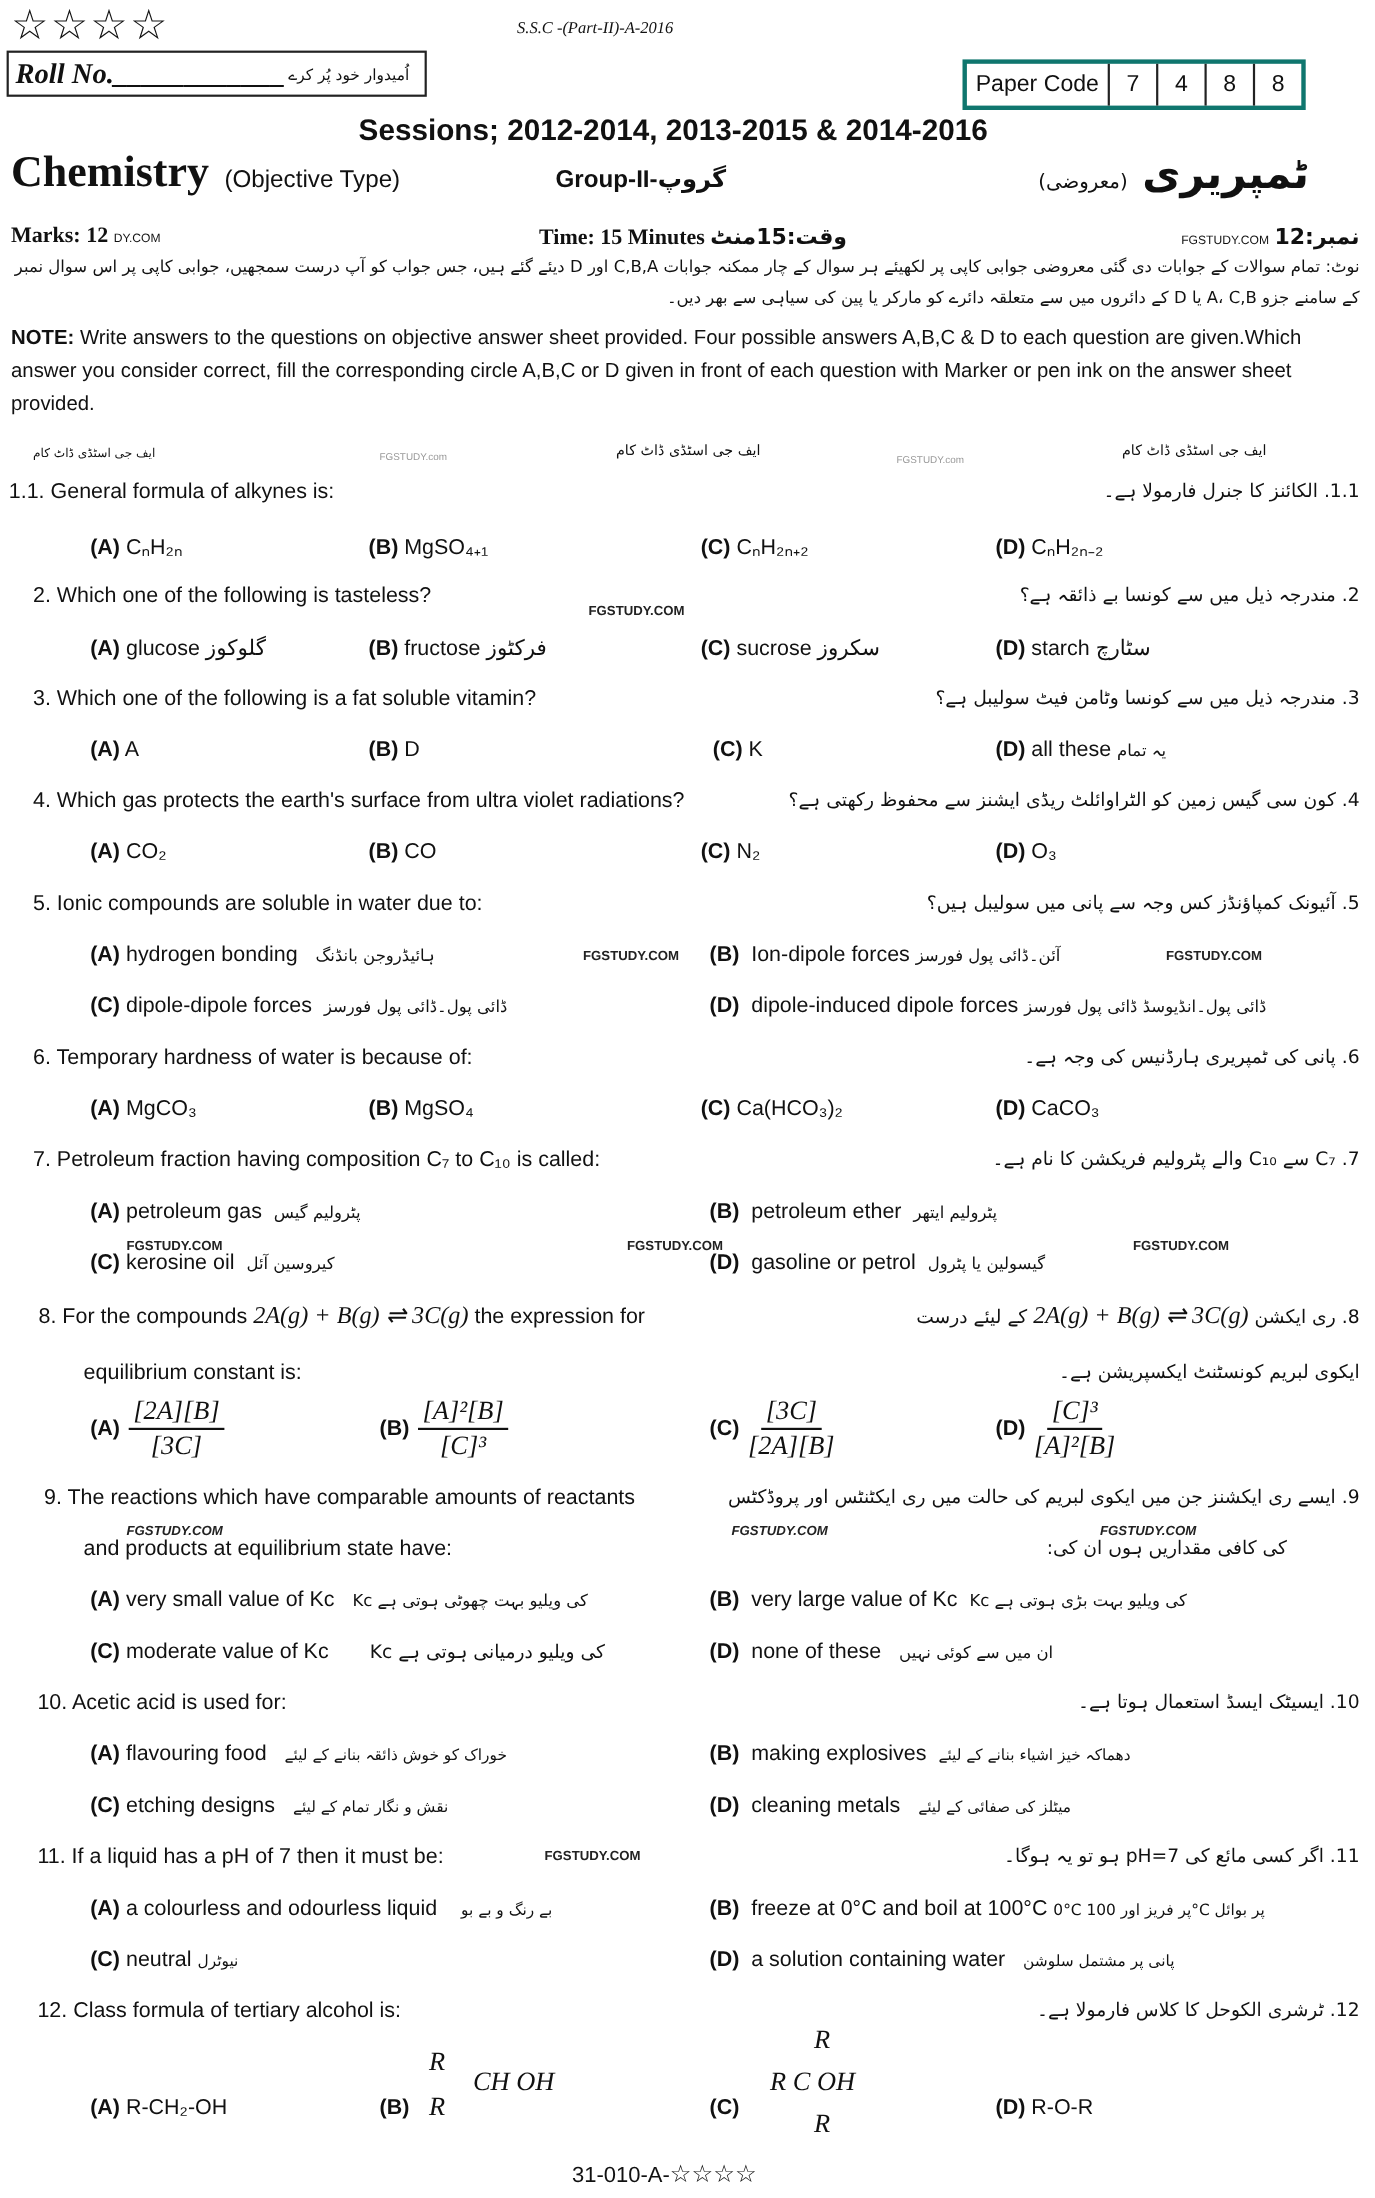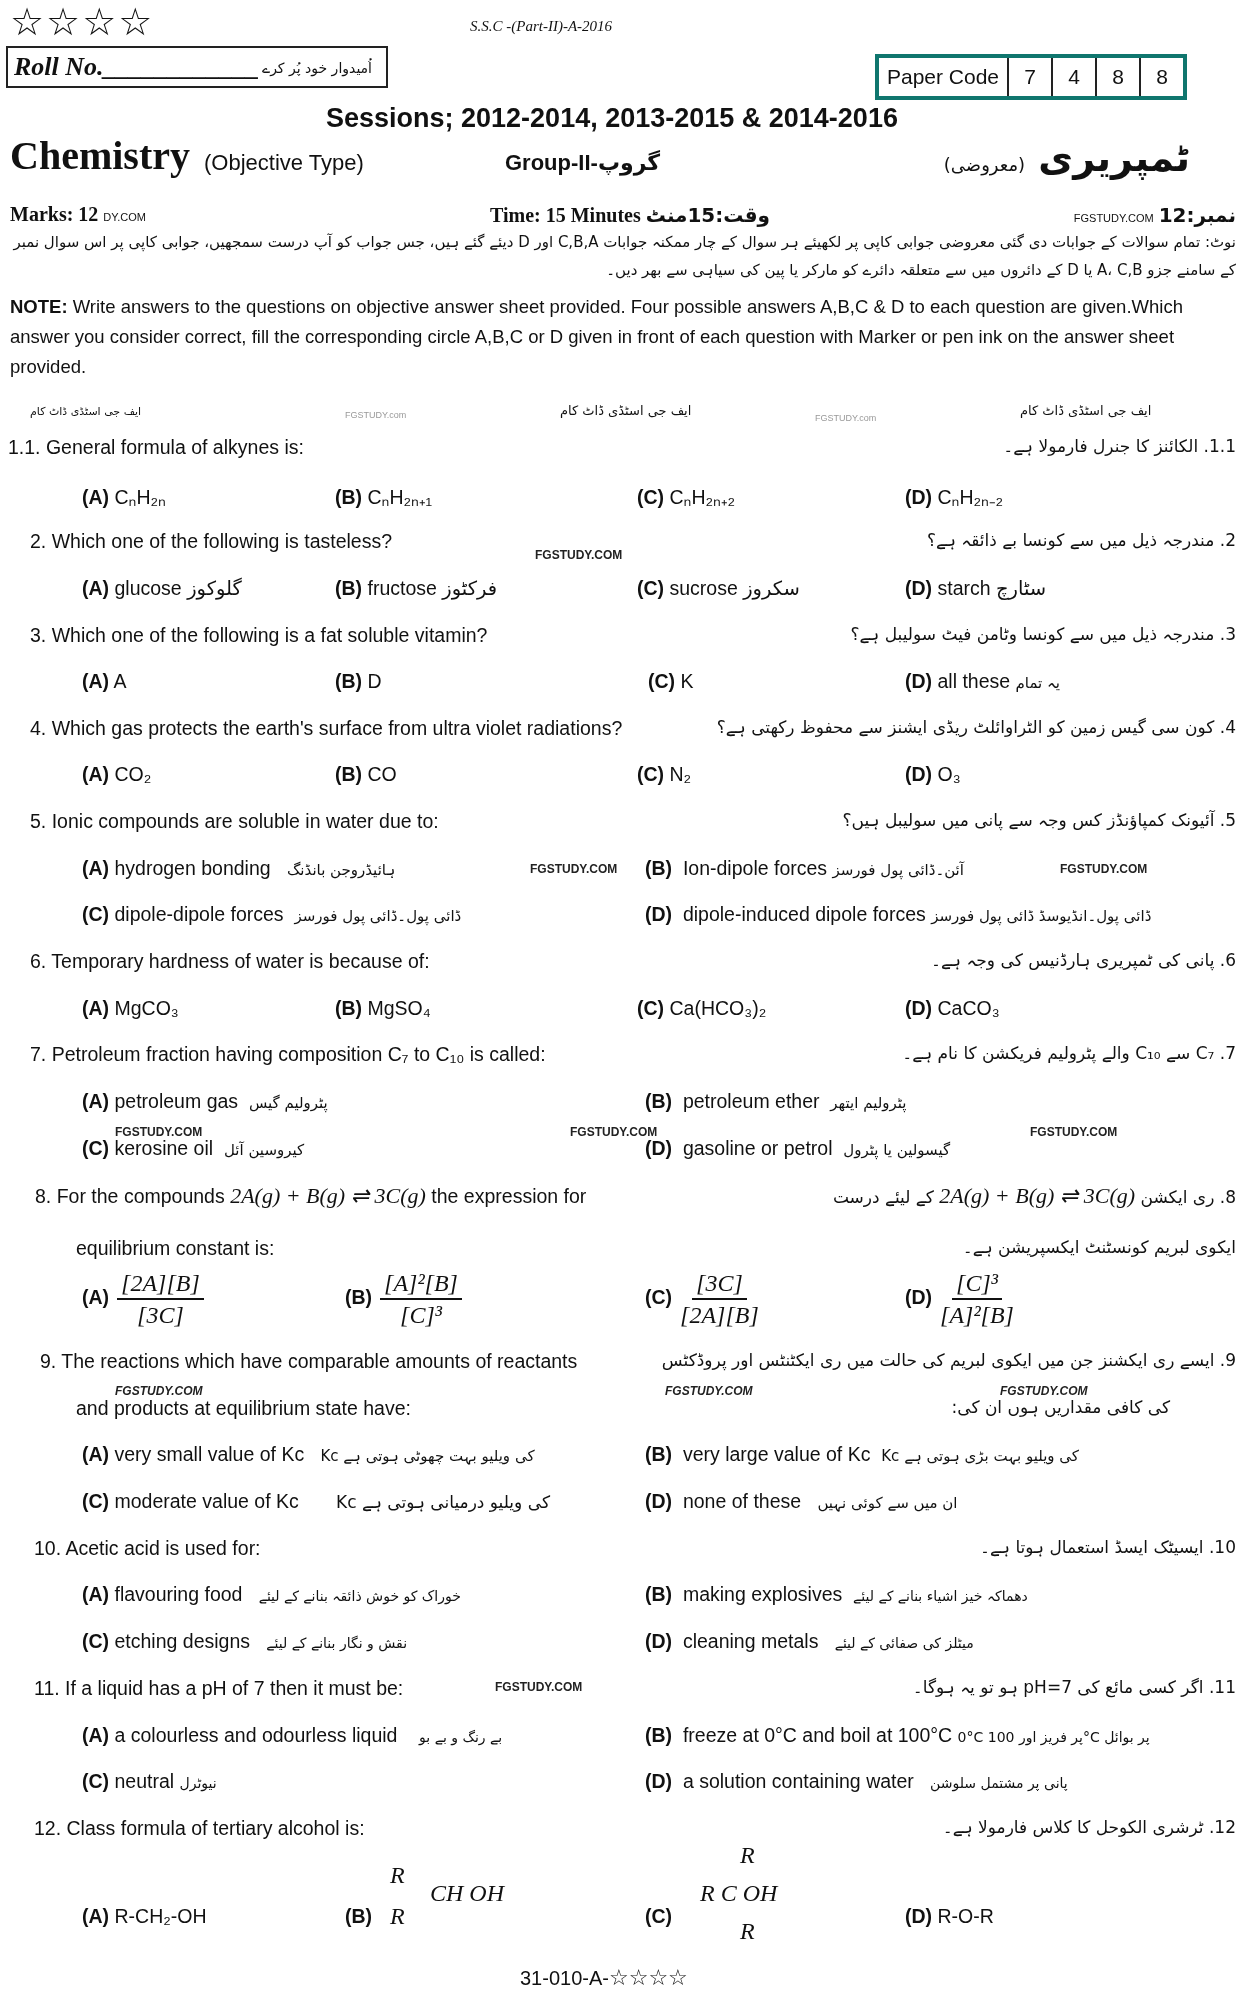--- a/index.html
+++ b/index.html
@@ -78,21 +78,21 @@
 
 <div class="abs ur" style="left:30px;top:405px;font-size:11px;">ایف جی اسٹڈی ڈاٹ کام</div>
 <div class="abs wm" style="left:345px;top:410px;">FGSTUDY.com</div>
 <div class="abs ur" style="left:560px;top:403px;font-size:13px;">ایف جی اسٹڈی ڈاٹ کام</div>
 <div class="abs wm" style="left:815px;top:413px;">FGSTUDY.com</div>
 <div class="abs ur" style="left:1020px;top:403px;font-size:13px;">ایف جی اسٹڈی ڈاٹ کام</div>
 
 <div class="abs q" style="left:8px;top:436px;"><span>1.1.</span> <span>General formula of alkynes is:</span></div>
 <div class="abs qur ur" style="right:14px;top:436px;"><span>1.1</span>. <span>الکائنز کا جنرل فارمولا ہے۔</span></div>
 <div class="abs opt" style="left:82px;top:483px;"><span class="k">(A)</span> <span>CₙH₂ₙ</span></div>
-<div class="abs opt" style="left:335px;top:483px;"><span class="k">(B)</span> <span>CₙH₂ₙ₊₁</span></div>
+<div class="abs opt" style="left:335px;top:483px;"><span class="k">(B)</span> <span>MgSO₄₊₁</span></div>
 <div class="abs opt" style="left:637px;top:483px;"><span class="k">(C)</span> <span>CₙH₂ₙ₊₂</span></div>
 <div class="abs opt" style="left:905px;top:483px;"><span class="k">(D)</span> <span>CₙH₂ₙ₋₂</span></div>
 
 <div class="abs q" style="left:30px;top:530px;"><span>2.</span> <span>Which one of the following is tasteless?</span></div>
 <div class="abs qur ur" style="right:14px;top:530px;"><span>2</span>. <span>مندرجہ ذیل میں سے کونسا بے ذائقہ ہے؟</span></div>
 <div class="abs wmb" style="left:535px;top:548px;">FGSTUDY.COM</div>
 <div class="abs opt" style="left:82px;top:577px;"><span class="k">(A)</span> <span>glucose</span> <span class="ur">گلوکوز</span></div>
 <div class="abs opt" style="left:335px;top:577px;"><span class="k">(B)</span> <span>fructose</span> <span class="ur">فرکٹوز</span></div>
 <div class="abs opt" style="left:637px;top:577px;"><span class="k">(C)</span> <span>sucrose</span> <span class="ur">سکروز</span></div>
 <div class="abs opt" style="left:905px;top:577px;"><span class="k">(D)</span> <span>starch</span> <span class="ur">سٹارچ</span></div>
@@ -167,21 +167,21 @@
 <div class="abs qur ur" style="right:80px;top:1397px;">کی کافی مقداریں ہوں ان کی:</div>
 <div class="abs opt" style="left:82px;top:1443px;"><span class="k">(A)</span> <span>very small value of Kc</span>&nbsp;&nbsp;&nbsp;<span class="ur" style="font-size:15px;">Kc کی ویلیو بہت چھوٹی ہوتی ہے</span></div>
 <div class="abs opt" style="left:645px;top:1443px;"><span class="k">(B)</span>&nbsp;&nbsp;<span>very large value of Kc</span>&nbsp;&nbsp;<span class="ur" style="font-size:15px;margin-top:16px;">Kc کی ویلیو بہت بڑی ہوتی ہے</span></div>
 <div class="abs opt" style="left:82px;top:1490px;"><span class="k">(C)</span> <span>moderate value of Kc</span>&nbsp;&nbsp;&nbsp;<span class="ur" style="font-size:17px;margin-left:21px;">Kc کی ویلیو درمیانی ہوتی ہے</span></div>
 <div class="abs opt" style="left:645px;top:1490px;"><span class="k">(D)</span>&nbsp;&nbsp;<span>none of these</span>&nbsp;&nbsp;&nbsp;<span class="ur" style="font-size:15px;">ان میں سے کوئی نہیں</span></div>
 
 <div class="abs q" style="left:34px;top:1537px;"><span>10.</span> <span>Acetic acid is used for:</span></div>
 <div class="abs qur ur" style="right:14px;top:1537px;"><span>10</span>. <span>ایسیٹک ایسڈ استعمال ہوتا ہے۔</span></div>
 <div class="abs opt" style="left:82px;top:1583px;"><span class="k">(A)</span> <span>flavouring food</span>&nbsp;&nbsp;&nbsp;<span class="ur" style="font-size:14px;">خوراک کو خوش ذائقہ بنانے کے لیئے</span></div>
 <div class="abs opt" style="left:645px;top:1583px;text-align:right;"><span class="k">(B)</span>&nbsp;&nbsp;<span>making explosives</span>&nbsp;&nbsp;<span class="ur" style="font-size:14px;">دھماکہ خیز اشیاء بنانے کے لیئے</span></div>
-<div class="abs opt" style="left:82px;top:1630px;"><span class="k">(C)</span> <span>etching designs</span>&nbsp;&nbsp;&nbsp;<span class="ur" style="font-size:14px;">نقش و نگار بنانے کے لیئے</span></div>
+<div class="abs opt" style="left:82px;top:1630px;"><span class="k">(C)</span> <span>etching designs</span>&nbsp;&nbsp;&nbsp;<span class="ur" style="font-size:14px;">نقش و نگار تمام کے لیئے</span></div>
 <div class="abs opt" style="left:645px;top:1630px;"><span class="k">(D)</span>&nbsp;&nbsp;<span>cleaning metals</span>&nbsp;&nbsp;&nbsp;<span class="ur" style="font-size:14px;">میٹلز کی صفائی کے لیئے</span></div>
 
 <div class="abs q" style="left:34px;top:1677px;"><span>11.</span> <span>If a liquid has a pH of 7 then it must be:</span></div>
 <div class="abs wmb" style="left:495px;top:1680px;">FGSTUDY.COM</div>
 <div class="abs qur ur" style="right:14px;top:1677px;"><span>11</span>. <span>اگر کسی مائع کی pH=7 ہو تو یہ ہوگا۔</span></div>
 <div class="abs opt" style="left:82px;top:1724px;"><span class="k">(A)</span> <span>a colourless and odourless liquid</span>&nbsp;&nbsp;&nbsp;&nbsp;<span class="ur" style="font-size:14px;">بے رنگ و بے بو</span></div>
 <div class="abs opt" style="left:645px;top:1724px;"><span class="k">(B)</span>&nbsp;&nbsp;<span>freeze at 0°C and boil at 100°C</span> <span class="ur" style="font-size:14px;">0°C پر فریز اور 100°C پر بوائل</span></div>
 <div class="abs opt" style="left:82px;top:1770px;"><span class="k">(C)</span> <span>neutral</span> <span class="ur" style="font-size:14px;">نیوٹرل</span></div>
 <div class="abs opt" style="left:645px;top:1770px;"><span class="k">(D)</span>&nbsp;&nbsp;<span>a solution containing water</span>&nbsp;&nbsp;&nbsp;<span class="ur" style="font-size:14px;">پانی پر مشتمل سلوشن</span></div>
 

